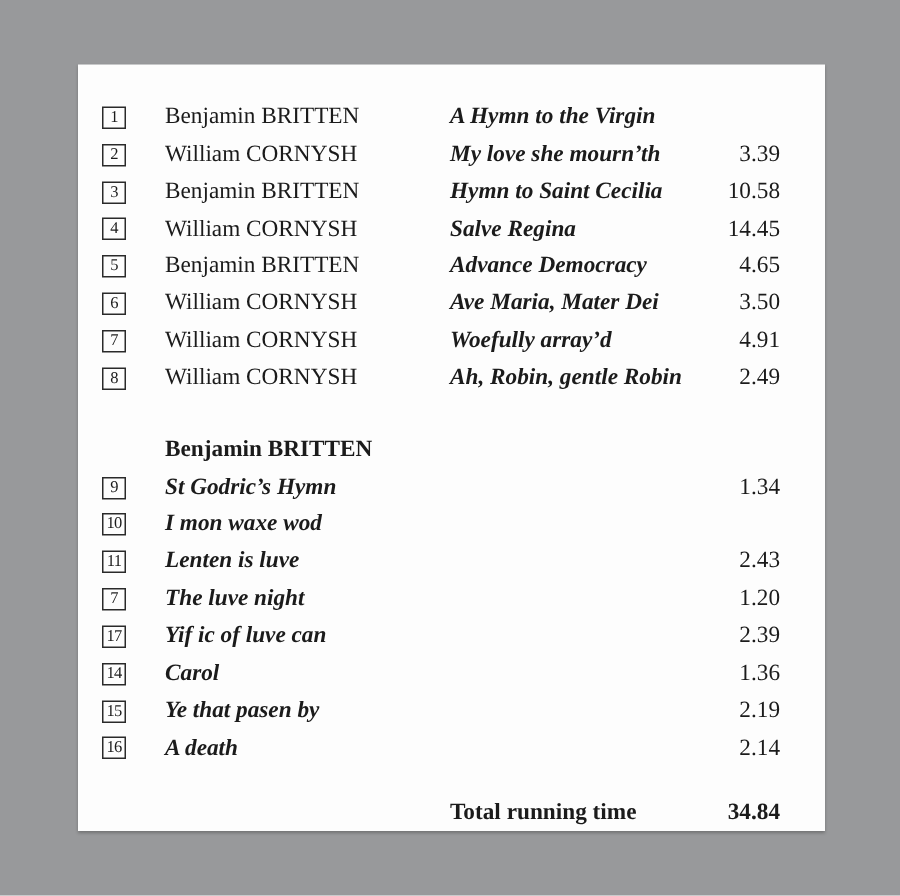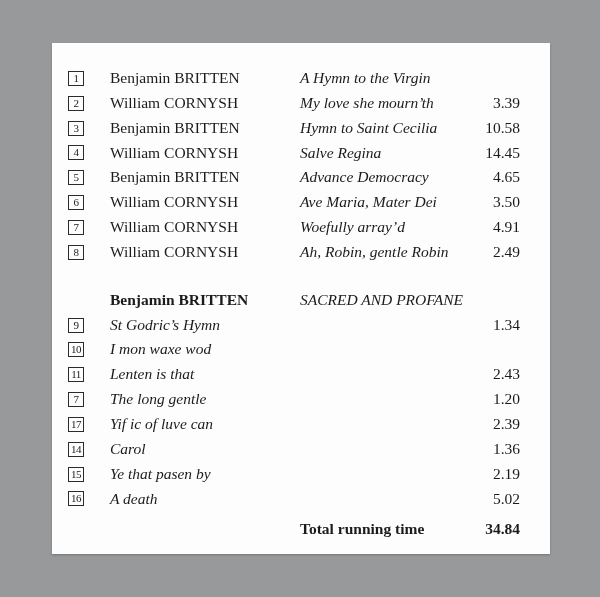--- a/index.html
+++ b/index.html
@@ -52,35 +52,35 @@
     letter-spacing: -0.5px;
     font-family: "Liberation Serif", serif;
   }
   .cell-composer {
     width: 190px;
     flex: 0 0 190px;
   }
   .cell-title {
     flex: 1 1 auto;
     font-style: italic;
-    font-weight: normal;
+    font-weight: bold;
   }
   .cell-dur {
     width: 62px;
     flex: 0 0 62px;
     text-align: right;
   }
   .section-header {
     margin-top: 23px;
   }
   .section-header .cell-composer {
     font-weight: bold;
   }
   .total-row {
-    margin-top: 6px;
+    margin-top: 19px;
     font-weight: bold;
   }
   .total-label {
     flex: 1 1 auto;
     text-align: left;
     padding-left: 232px; 
   }
 </style>
 </head>
 <body>
@@ -147,49 +147,48 @@
         <span class="numbox">8</span>
       </span>
     <span class="cell-composer">William CORNYSH</span>
     <span class="cell-title">Ah, Robin, gentle Robin</span>
     <span class="cell-dur">2.49</span>
   </div>
 
   <div class="row section-header">
     <span class="cell-num"></span>
     <span class="cell-composer">Benjamin BRITTEN</span>
-    <span class="cell-title">SACRED AND PROFANE</span>
     <span class="cell-dur"></span>
   </div>
 
   <div class="row">
     <span class="cell-num">
         <span class="numbox">9</span>
       </span>
     <span class="cell-title">St Godric’s Hymn</span>
     <span class="cell-dur">1.34</span>
   </div>
   <div class="row">
     <span class="cell-num">
         <span class="numbox">10</span>
       </span>
     <span class="cell-title">I mon waxe wod</span>
   </div>
   <div class="row">
     <span class="cell-num">
         <span class="numbox">11</span>
       </span>
-    <span class="cell-title">Lenten is that</span>
+    <span class="cell-title">Lenten is luve</span>
     <span class="cell-dur">2.43</span>
   </div>
   <div class="row">
     <span class="cell-num">
         <span class="numbox">7</span>
       </span>
-    <span class="cell-title">The long gentle</span>
+    <span class="cell-title">The luve night</span>
     <span class="cell-dur">1.20</span>
   </div>
   <div class="row">
     <span class="cell-num">
         <span class="numbox">17</span>
       </span>
     <span class="cell-title">Yif ic of luve can</span>
     <span class="cell-dur">2.39</span>
   </div>
   <div class="row">
@@ -204,21 +203,21 @@
         <span class="numbox">15</span>
       </span>
     <span class="cell-title">Ye that pasen by</span>
     <span class="cell-dur">2.19</span>
   </div>
   <div class="row">
     <span class="cell-num">
         <span class="numbox">16</span>
       </span>
     <span class="cell-title">A death</span>
-    <span class="cell-dur">5.02</span>
+    <span class="cell-dur">2.14</span>
   </div>
 
   <div class="row total-row">
     <span class="total-label">Total running time</span>
     <span class="cell-dur">34.84</span>
   </div>
 
 </div>
 
 </body></html>

